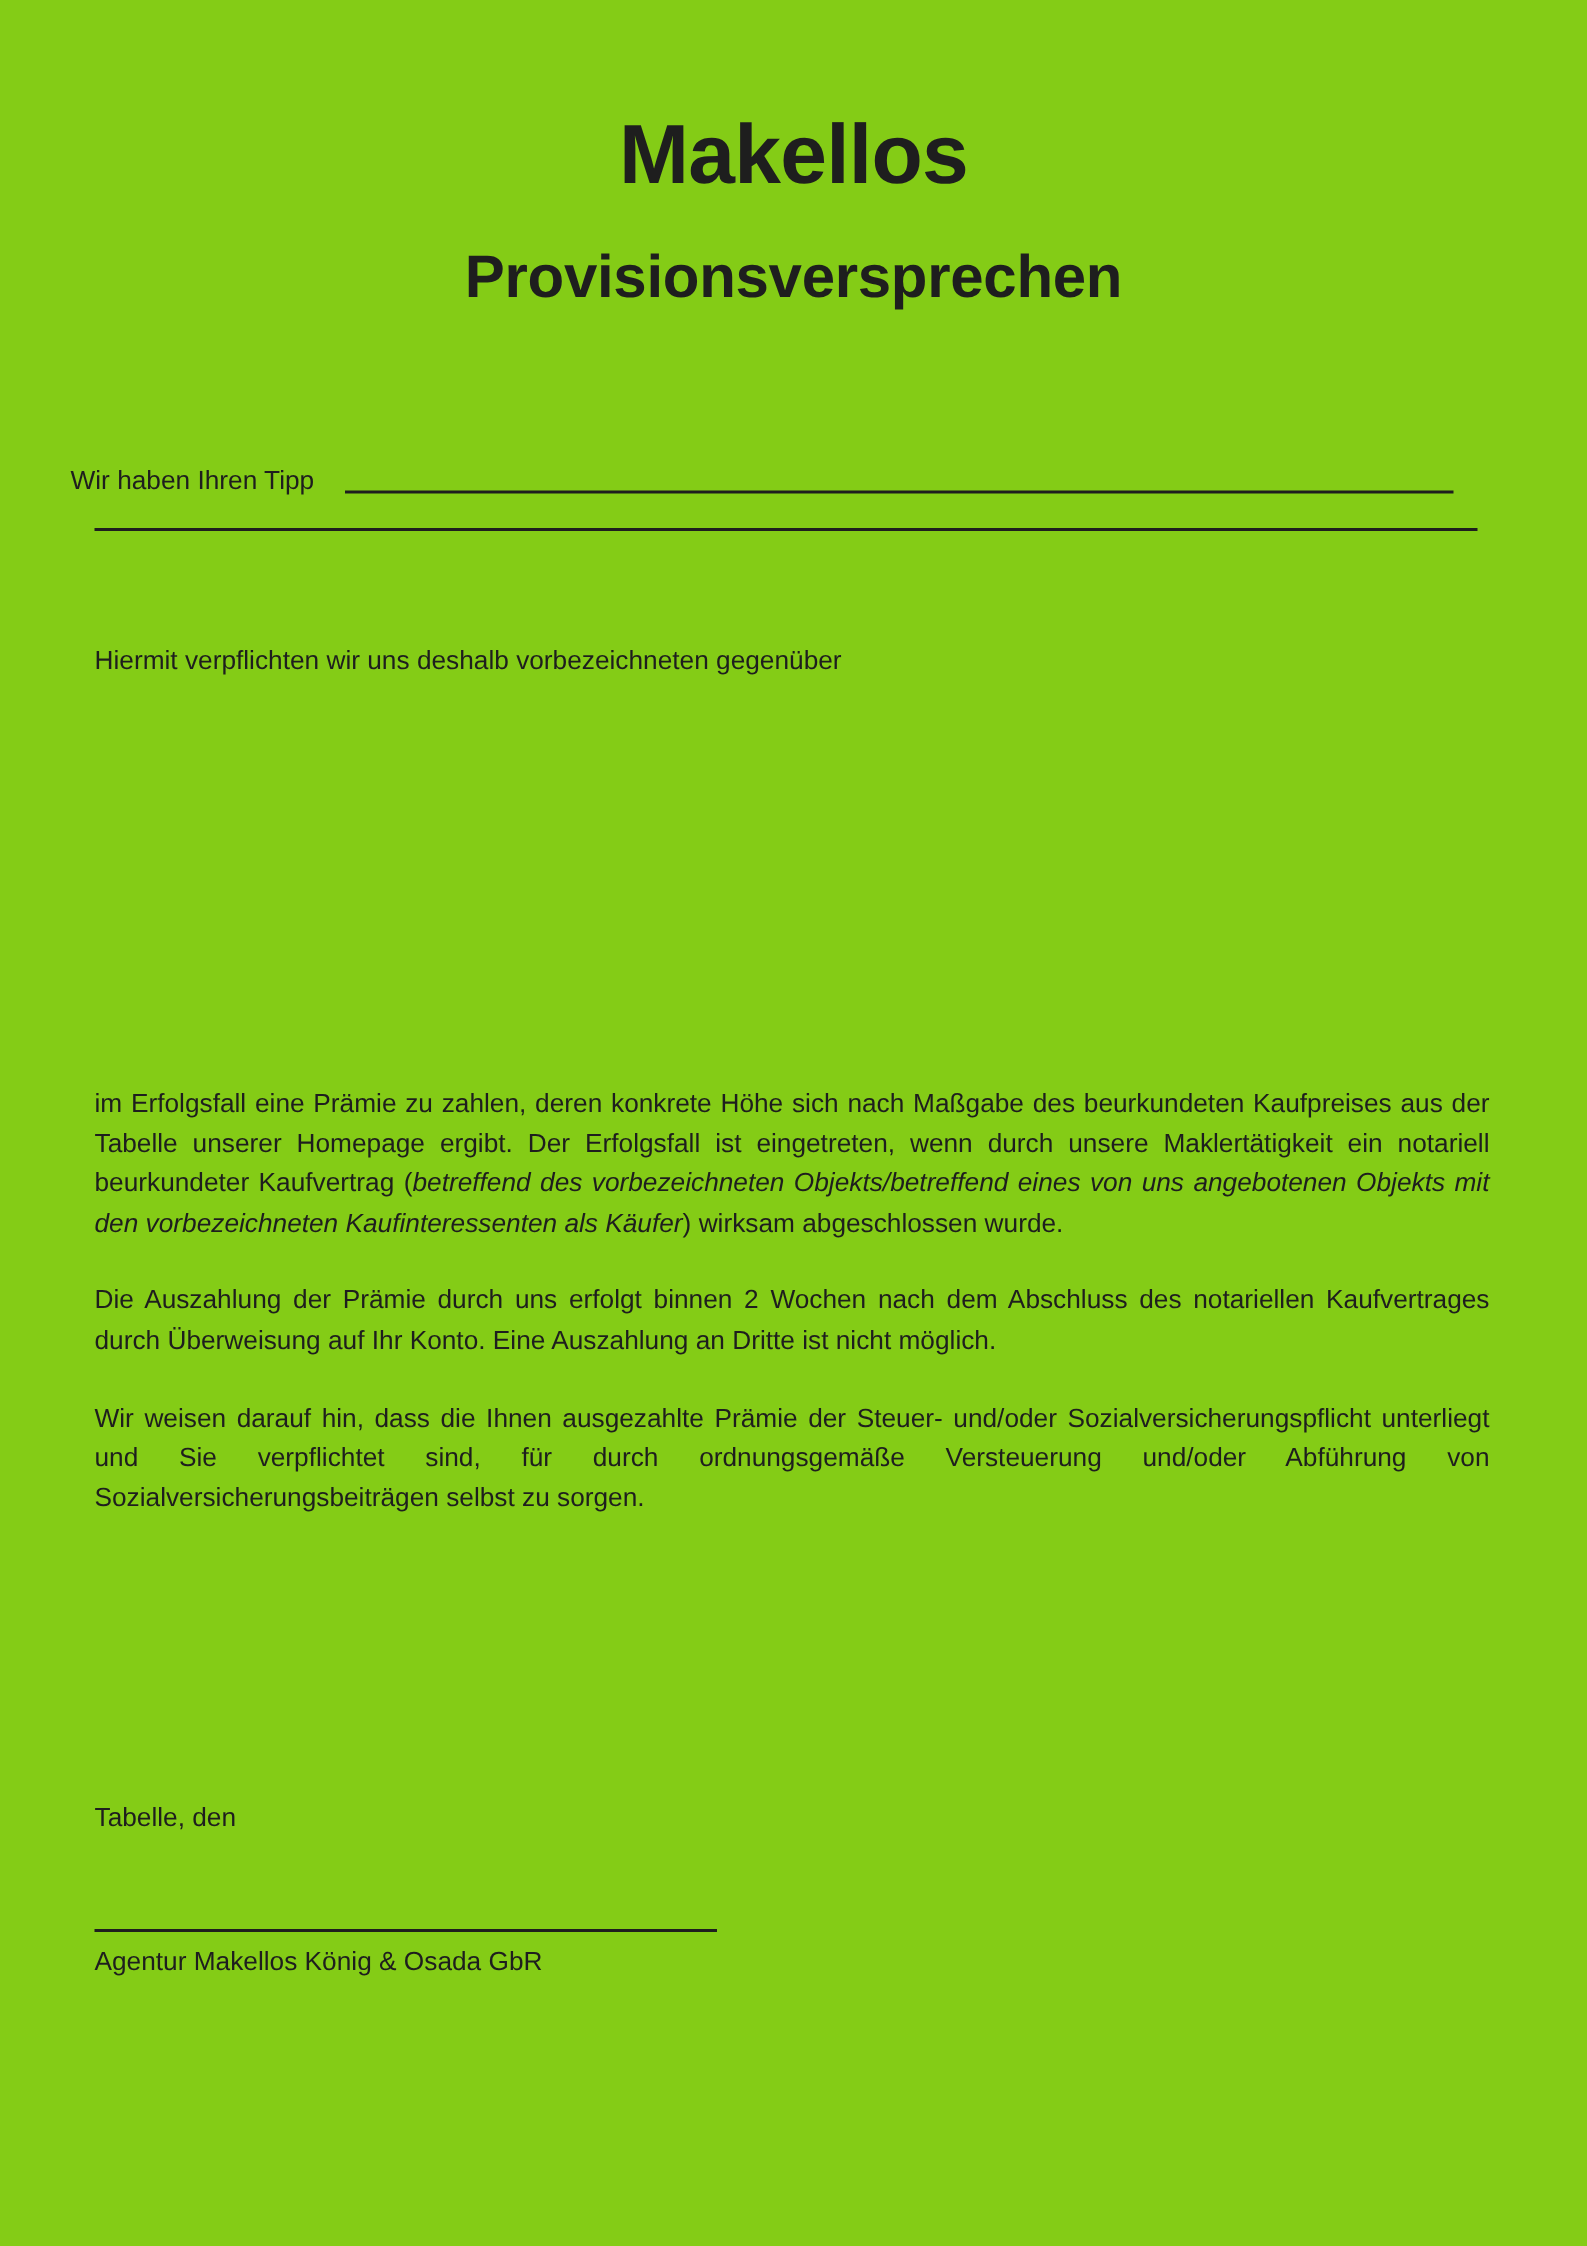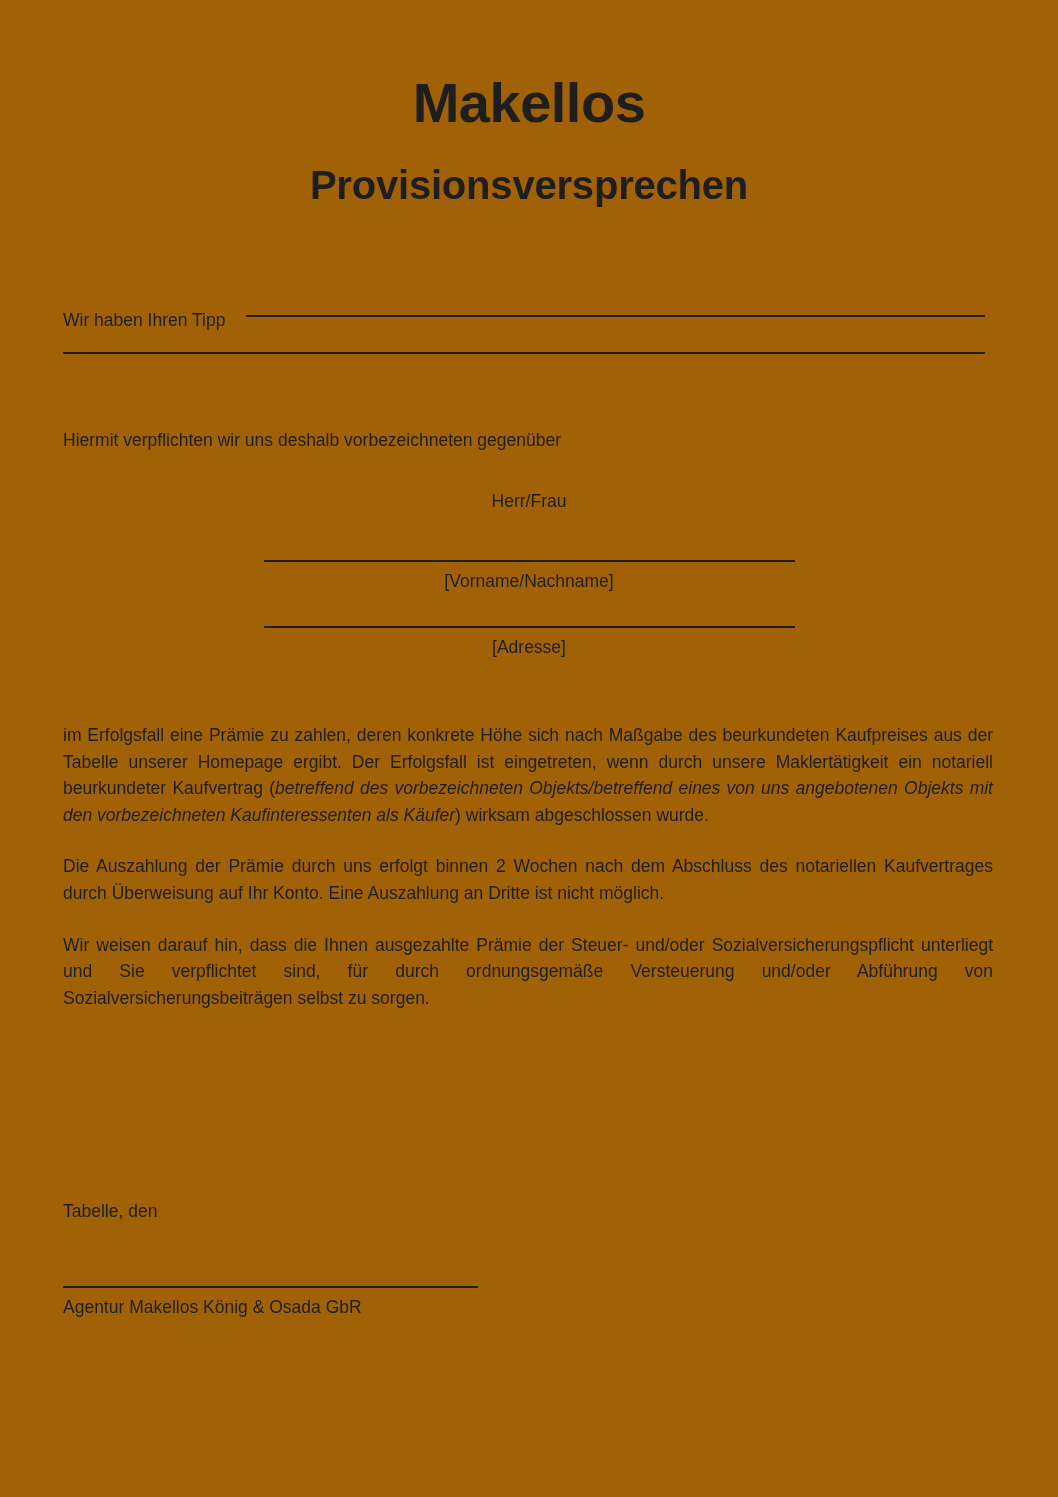--- a/index.html
+++ b/index.html
@@ -16,21 +16,21 @@
     color: #1e1e1e;
     -webkit-font-smoothing: antialiased;
     overflow: hidden;
   }
 
   .page {
     position: absolute;
     inset: 0;
     width: 1058px;
     height: 1497px;
-    background: #a16207;
+    background: #84cc16;
     box-sizing: border-box;
     padding: 0 63px;
   }
 
   
   .doc-title {
     margin: 0;
     padding-top: 72px;
     text-align: center;
     font-size: 56px;
@@ -45,25 +45,25 @@
     text-align: center;
     font-size: 40px;
     font-weight: 700;
     letter-spacing: -0.2px;
     line-height: 1.15;
     color: #1e1e1e;
   }
 
   .tipp-row {
     position: absolute;
-    left: 63px;
+    left: 47px;
     top: 308px;
     width: 922px;
     display: flex;
-    align-items: center;
+    align-items: flex-end;
     gap: 11px;
   }
   .tipp-label {
     white-space: nowrap;
     font-size: 17.5px;
     line-height: 1.4;
   }
   .tipp-rule {
     flex: 1 1 auto;
     height: 0;
@@ -188,33 +188,20 @@
   <div class="tipp-row">
     <span class="tipp-label">Wir haben Ihren Tipp</span>
     <span class="tipp-rule"></span>
   </div>
 
   <div class="rule-full"></div>
 
 
   <p class="line-hiermit">Hiermit verpflichten wir uns deshalb vorbezeichneten gegenüber</p>
 
-  <div class="recipient">
-    <p class="recipient-salutation">Herr/Frau</p>
-
-    <div class="field-group first">
-      <div class="field-rule"></div>
-      <p class="field-caption">[Vorname/Nachname]</p>
-    </div>
-
-    <div class="field-group second">
-      <div class="field-rule"></div>
-      <p class="field-caption">[Adresse]</p>
-    </div>
-  </div>
 
   <div class="para-block">
     <p class="para"><span>im Erfolgsfall eine Prämie zu zahlen, deren konkrete Höhe sich nach Maßgabe des beurkundeten Kaufpreises aus der Tabelle unserer Homepage ergibt. Der Erfolgsfall ist eingetreten, wenn durch unsere Maklertätigkeit ein notariell beurkundeter Kaufvertrag (</span><em>betreffend des vorbezeichneten Objekts/betreffend eines von uns angebotenen Objekts mit den vorbezeichneten Kaufinteressenten als Käufer</em><span>)  wirksam abgeschlossen wurde.</span></p>
 
     <p class="para">Die Auszahlung der Prämie durch uns erfolgt binnen 2 Wochen nach dem Abschluss des notariellen Kaufvertrages durch Überweisung auf Ihr Konto. Eine Auszahlung an Dritte ist nicht möglich.</p>
 
     <p class="para">Wir weisen darauf hin, dass die Ihnen ausgezahlte Prämie der Steuer- und/oder Sozialversicherungspflicht unterliegt und Sie verpflichtet sind, für durch ordnungsgemäße Versteuerung und/oder Abführung von Sozialversicherungsbeiträgen selbst zu sorgen.</p>
   </div>
 
   <p class="footer-place">Tabelle, den</p>

